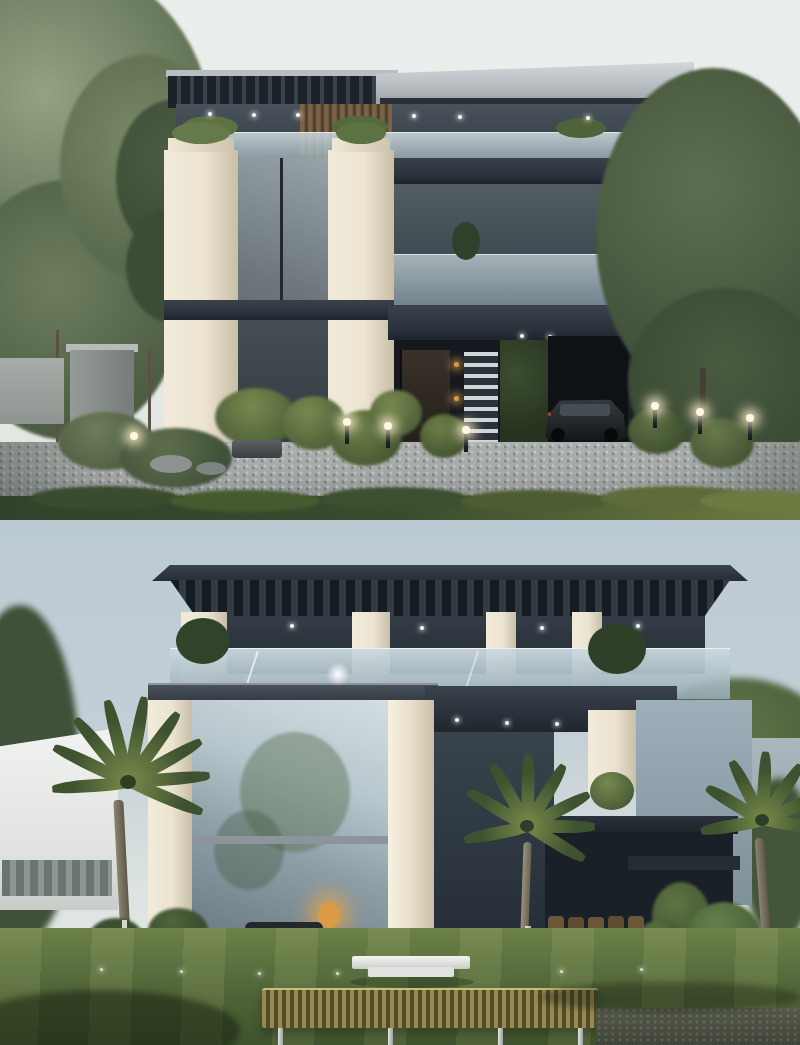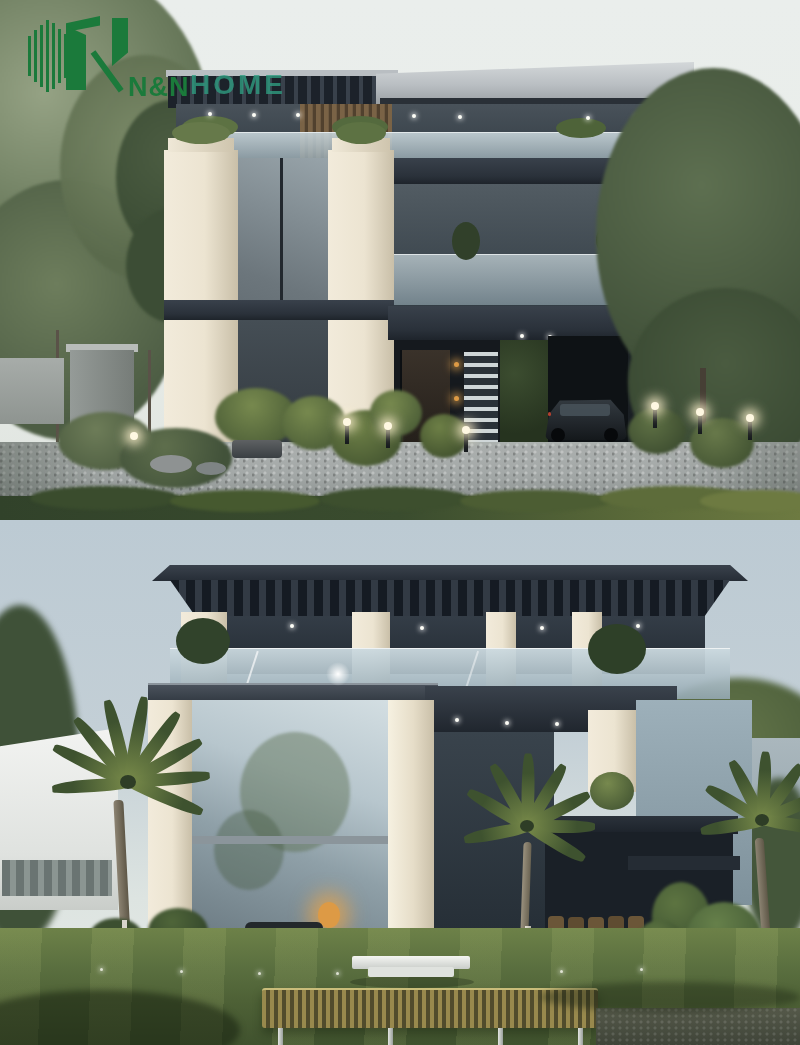--- a/index.html
+++ b/index.html
@@ -140,35 +140,20 @@
     <div class="bolglow" style="left:130px;top:432px;"></div>
 
     <div class="abs" style="left:0;top:496px;width:800px;height:26px;background:linear-gradient(90deg,#31422a,var(--hedge-green,#3a4c2e) 50%,#5d6c3a 82%,#6d7a41);"></div>
     <div class="blob soft" style="left:30px;top:486px;width:150px;height:24px;background:#3a4c2d;"></div>
     <div class="blob soft" style="left:170px;top:490px;width:150px;height:22px;background:#46592f;"></div>
     <div class="blob soft" style="left:320px;top:487px;width:150px;height:24px;background:#3d4f2e;"></div>
     <div class="blob soft" style="left:460px;top:490px;width:150px;height:22px;background:#4c5d33;"></div>
     <div class="blob soft" style="left:600px;top:486px;width:150px;height:24px;background:#5d6c3a;"></div>
     <div class="blob soft" style="left:700px;top:490px;width:120px;height:22px;background:#6d7a41;"></div>
 
-    <div id="wm">
-      <div class="logo-bar" style="left:8px;top:28px;height:40px;"></div>
-      <div class="logo-bar" style="left:14px;top:22px;height:52px;"></div>
-      <div class="logo-bar" style="left:20px;top:17px;height:62px;"></div>
-      <div class="logo-bar" style="left:26px;top:12px;height:72px;"></div>
-      <div class="logo-bar" style="left:32px;top:15px;height:66px;"></div>
-      <div class="logo-bar" style="left:38px;top:21px;height:54px;"></div>
-      <div class="logo-bar" style="left:44px;top:26px;height:44px;"></div>
-      <div class="abs" style="left:46px;top:8px;width:34px;height:16px;background:var(--brand-green,#1b7a3b);clip-path:polygon(0 45%,100% 0,100% 60%,0 100%);"></div>
-      <div class="abs" style="left:46px;top:18px;width:20px;height:64px;background:var(--brand-green,#1b7a3b);clip-path:polygon(0 0,100% 14%,100% 100%,0 100%);"></div>
-      <div class="abs" style="left:92px;top:10px;width:16px;height:48px;background:var(--brand-green,#1b7a3b);clip-path:polygon(0 0,100% 0,100% 72%,0 100%);"></div>
-      <div class="abs" style="left:70px;top:44px;width:6px;height:48px;background:var(--brand-green,#1b7a3b);transform:rotate(-36deg);transform-origin:50% 0;"></div>
-      <span class="bold-t">N&amp;N</span>
-      <span class="light-t">HOME</span>
-    </div>
   </div>
 
   <div class="scene" style="top:520px;height:525px;">
     <div class="abs" style="left:0;top:0;width:800px;height:525px;background:linear-gradient(180deg,#bccad3,var(--sky-cool,#c3cfd6) 40%,#dde4e1 72%,#e8ebe6 100%);"></div>
 
     <div class="blob softer" style="left:-40px;top:85px;width:120px;height:340px;background:#3f5138;"></div>
     <div class="abs" style="left:0;top:208px;width:118px;height:182px;background:linear-gradient(180deg,#f2f3f1,#dfe2df 70%,#c9cdc9);clip-path:polygon(0 10%,100% 0,100% 100%,0 100%);"></div>
     <div class="abs" style="left:2px;top:340px;width:110px;height:36px;background:repeating-linear-gradient(90deg,#6a7472 0 8px,#8b9592 8px 14px);"></div>
     <div class="blob softer" style="left:636px;top:158px;width:205px;height:165px;background:radial-gradient(circle at 45% 40%,#64764a,#4b5d3a 75%);"></div>
     <div class="abs" style="left:742px;top:218px;width:58px;height:152px;background:linear-gradient(180deg,#aab7bd,#8fa0a8);"></div>

